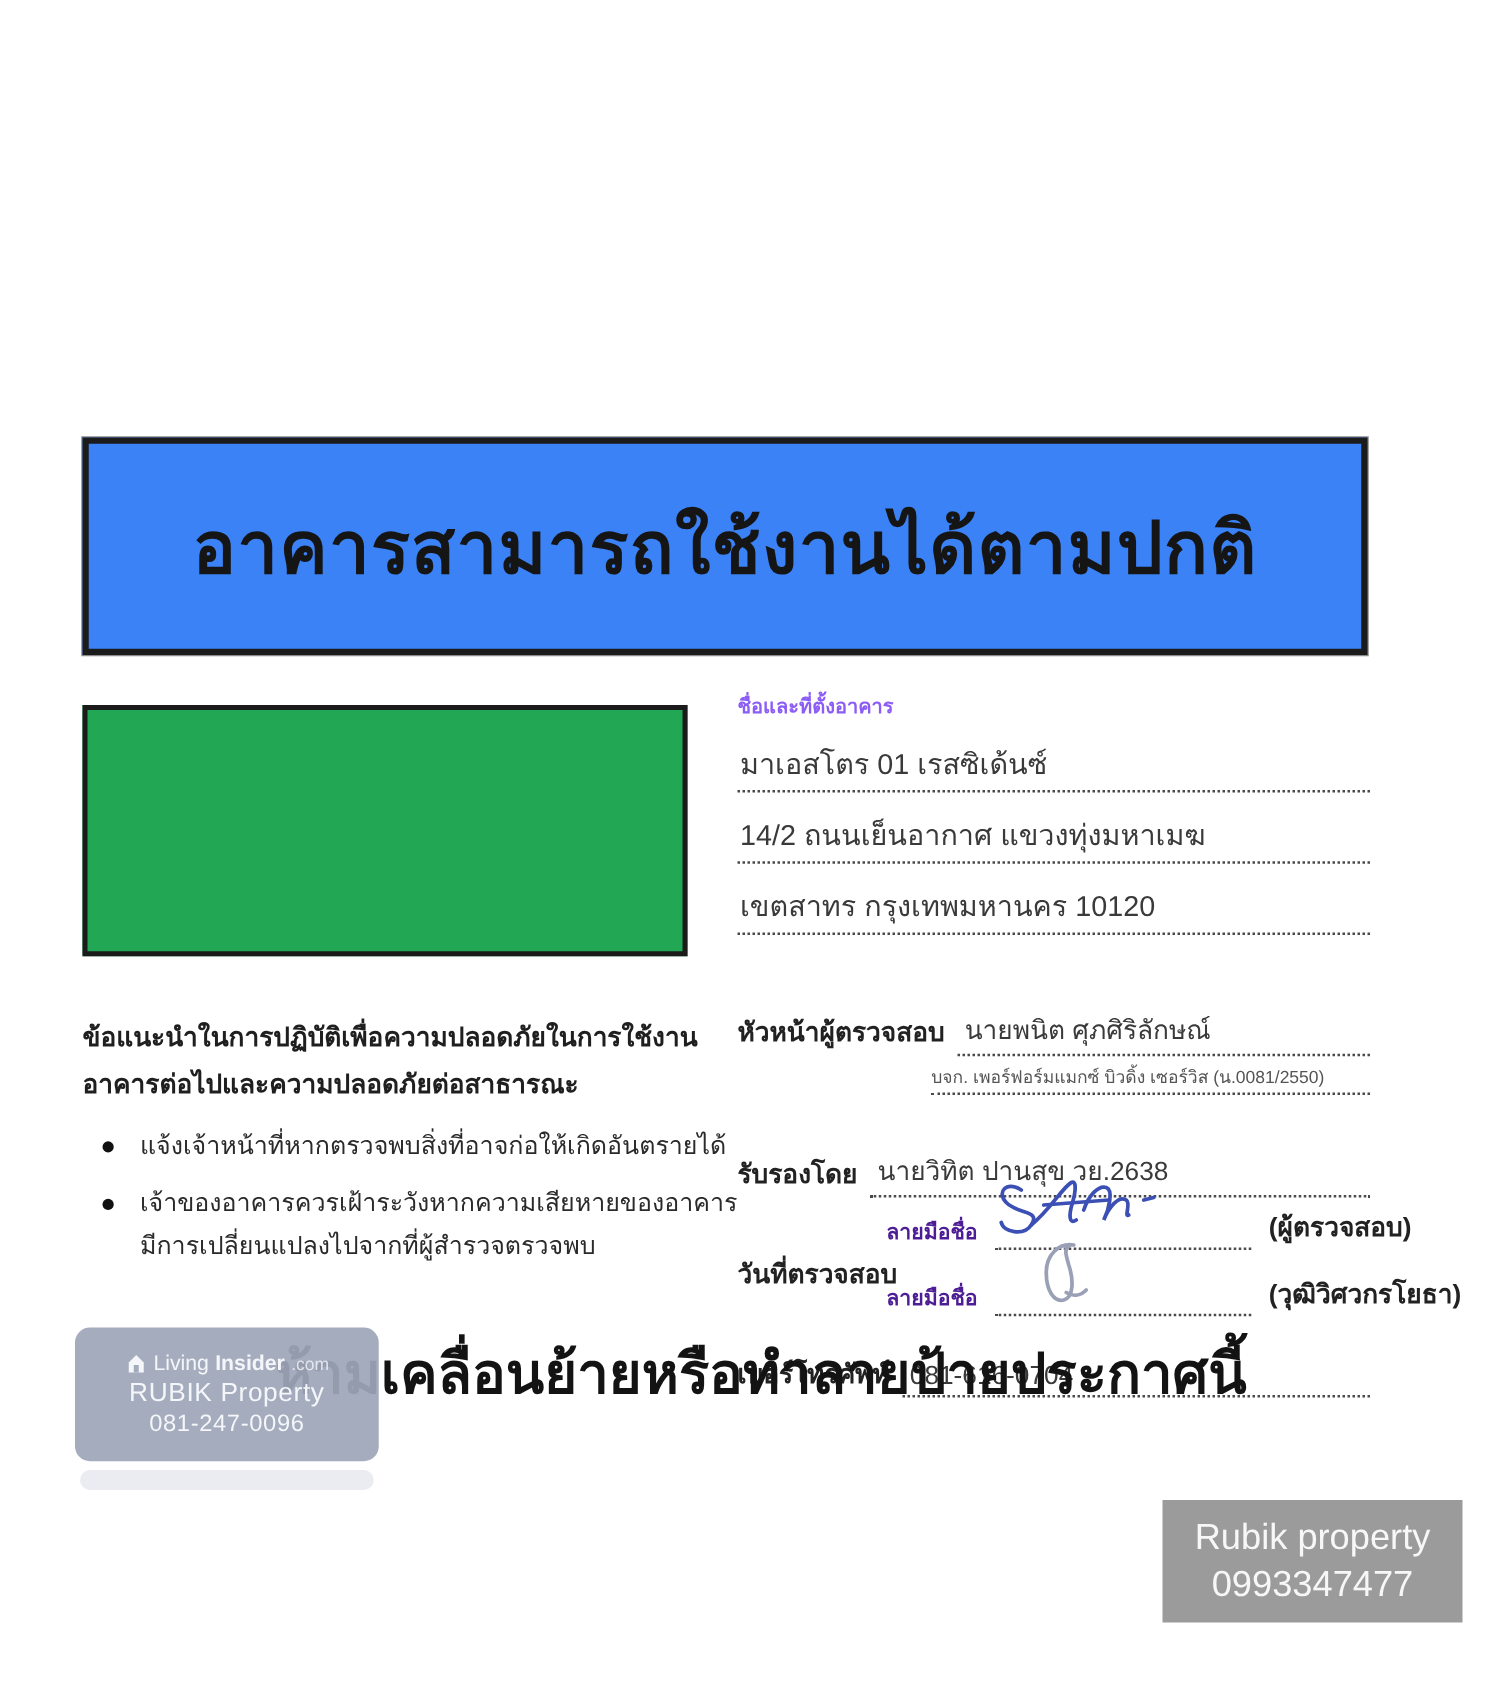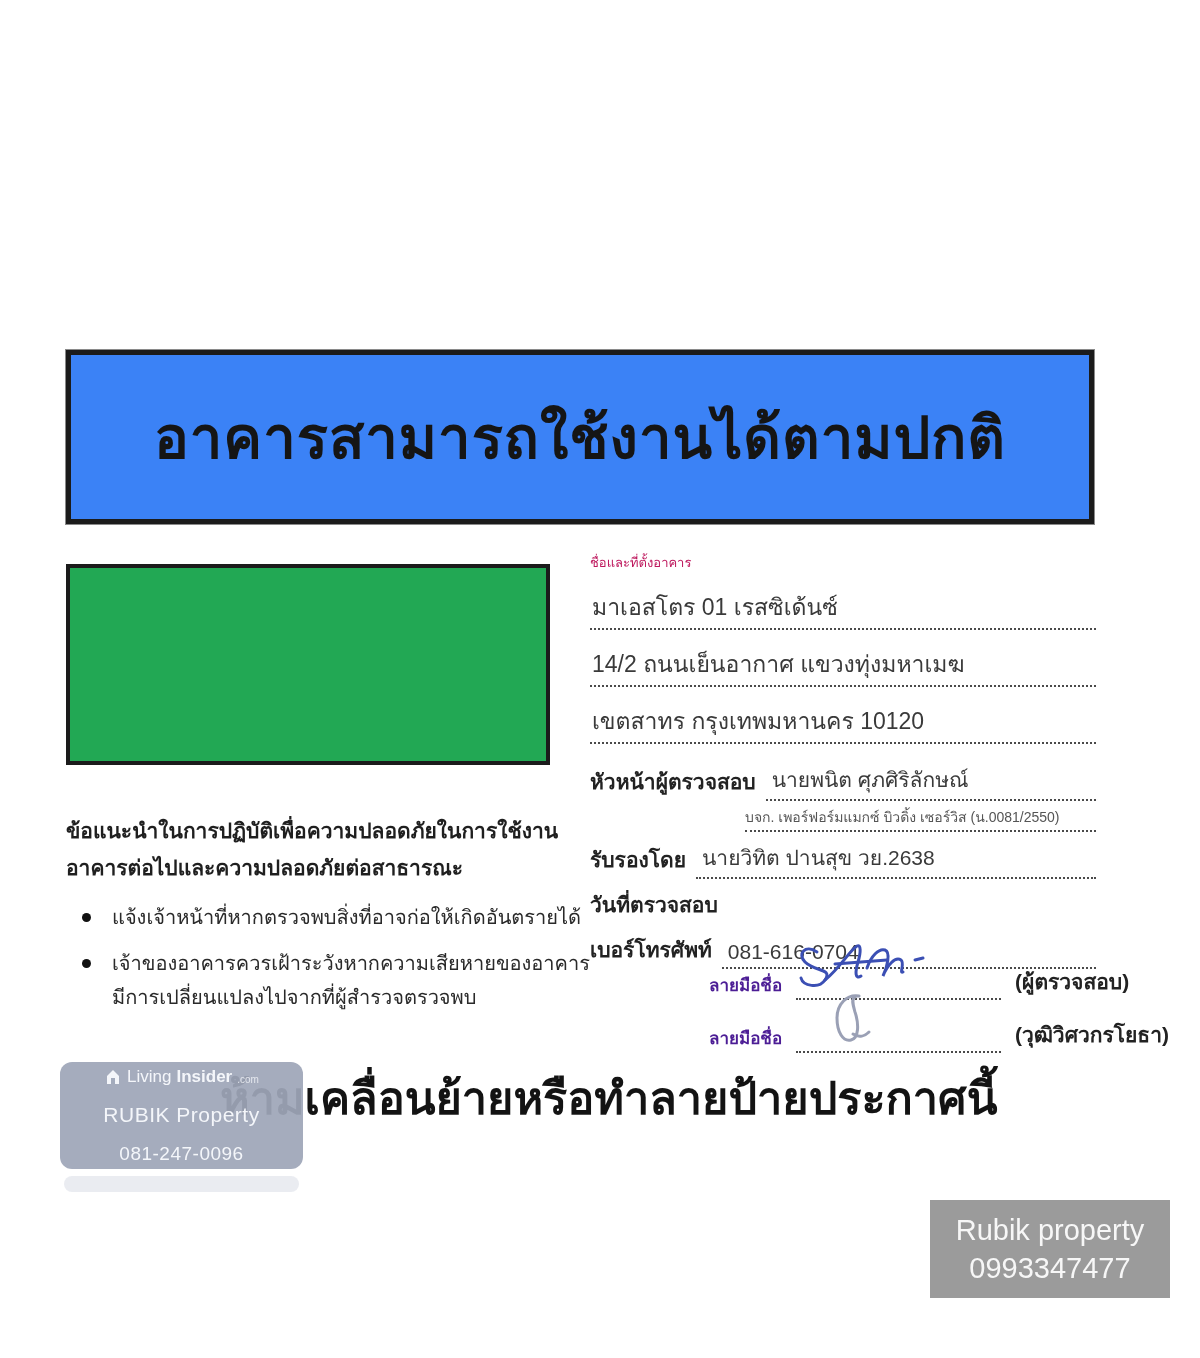--- a/index.html
+++ b/index.html
@@ -28,32 +28,32 @@
 
   
   .green-panel {
     position: absolute; left: 66px; top: 564px;
     width: 484px; height: 201px;
     border: 4px solid #1b1b1b;
   }
 
   
   .form-col { position: absolute; left: 590px; top: 552px; width: 506px; }
-  .form-label-sm { font-size: 13px; font-weight: 400; color: #be185d; }
+  .form-label-sm { font-size: 16px; font-weight: 700; color: #8b5cf6; }
   .addr-line {
     margin-top: 14px;
     font-size: 23px; color: #3a3a3a;
     border-bottom: 2px dotted #4a4a4a;
     padding: 2px 2px 3px 2px;
     line-height: 36px;
     white-space: nowrap; overflow: hidden;
   }
 
   .inspect-col { position: absolute; left: 590px; top: 763px; width: 506px; }
-  .form-row { display: flex; align-items: flex-end; margin-bottom: 9px; }
+  .form-row { display: flex; align-items: flex-end; margin-bottom: 9px; margin-top: 44px; }
   .form-row .lbl { font-size: 21px; font-weight: 700; color: #222; white-space: nowrap; padding-bottom: 3px; }
   .form-row .val {
     flex: 1; margin-left: 10px;
     font-size: 21px; color: #3a3a3a;
     border-bottom: 2px dotted #4a4a4a;
     padding: 0 2px 3px 6px;
     white-space: nowrap; overflow: hidden;
   }
   .company-row {
     margin: -4px 0 9px 155px;
@@ -99,26 +99,26 @@
   }
 
   
   .wm-left {
     position: absolute; left: 60px; top: 1062px;
     width: 243px; height: 107px;
     background: rgba(158, 166, 184, 0.93);
     border-radius: 12px;
     color: #f4f6fa;
     display: flex; flex-direction: column; align-items: center; justify-content: center;
-    gap: 16px;
+    gap: 2px;
   }
   .wm-left .brand-row { display: flex; align-items: center; gap: 5px; font-size: 17px; }
   .wm-left .brand-living { font-weight: 400; }
   .wm-left .brand-insider { font-weight: 700; }
-  .wm-left .brand-tld { font-size: 10px; opacity: 0.8; align-self: flex-end; padding-bottom: 2px; }
+  .wm-left .brand-tld { font-size: 14px; opacity: 0.8; align-self: flex-end; padding-bottom: 2px; }
   .wm-left .wm-line2 { font-size: 21px; letter-spacing: 0.5px; }
   .wm-left .wm-line3 { font-size: 19px; letter-spacing: 0.5px; }
   .wm-left-shadow {
     position: absolute; left: 64px; top: 1176px;
     width: 235px; height: 16px; border-radius: 8px;
     background: rgba(195, 201, 214, 0.35);
   }
 
   
   .wm-right {

